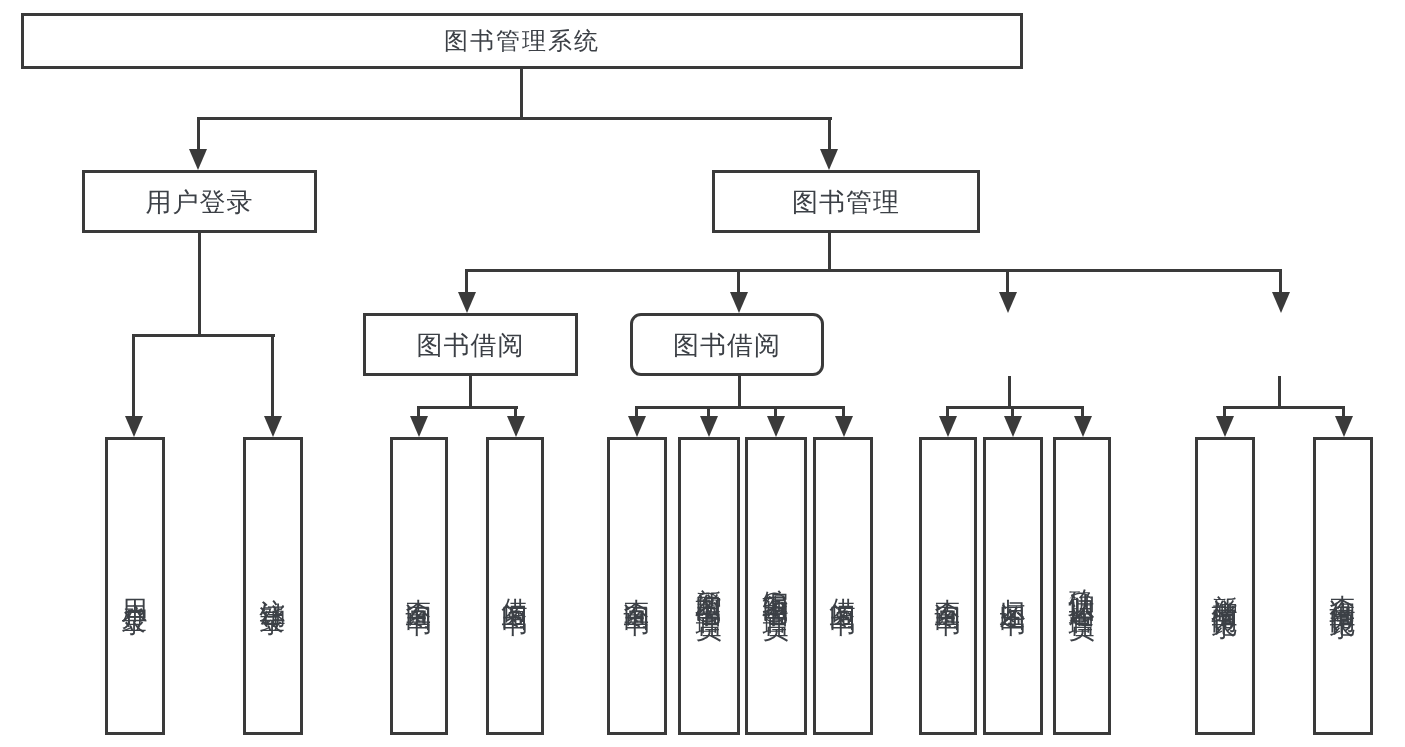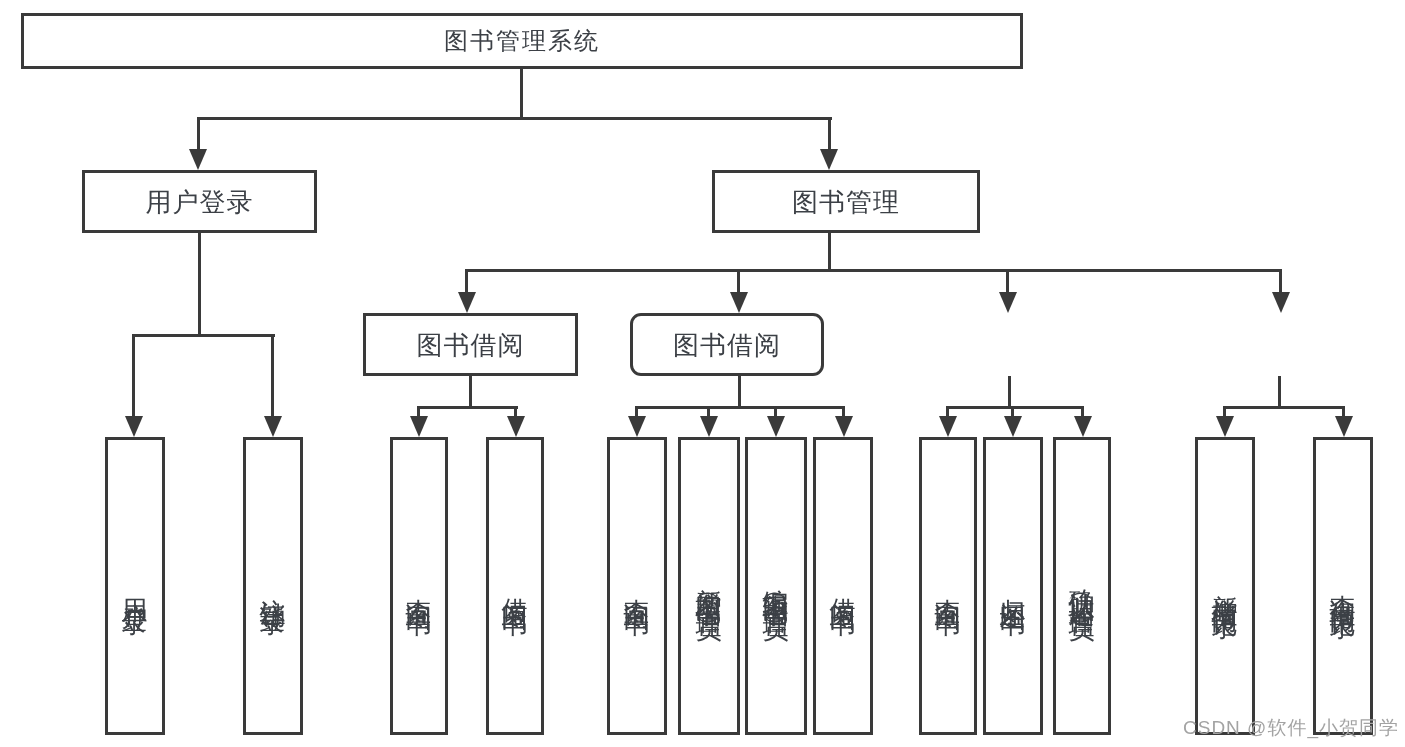--- a/index.html
+++ b/index.html
@@ -132,15 +132,14 @@
   <div class="vline" style="left:1081px;top:406px;height:16px;"></div>
   <div class="arrow" style="left:1074px;top:416px;"></div>
 
   <div class="vline" style="left:1278px;top:376px;height:33px;"></div>
   <div class="hline" style="left:1223px;top:406px;width:122px;"></div>
   <div class="vline" style="left:1223px;top:406px;height:16px;"></div>
   <div class="arrow" style="left:1216px;top:416px;"></div>
   <div class="vline" style="left:1342px;top:406px;height:16px;"></div>
   <div class="arrow" style="left:1335px;top:416px;"></div>
 
-  <div class="watermark">CSDN @软件_小贺同学</div>
 
 </div>
 
 </body></html>

